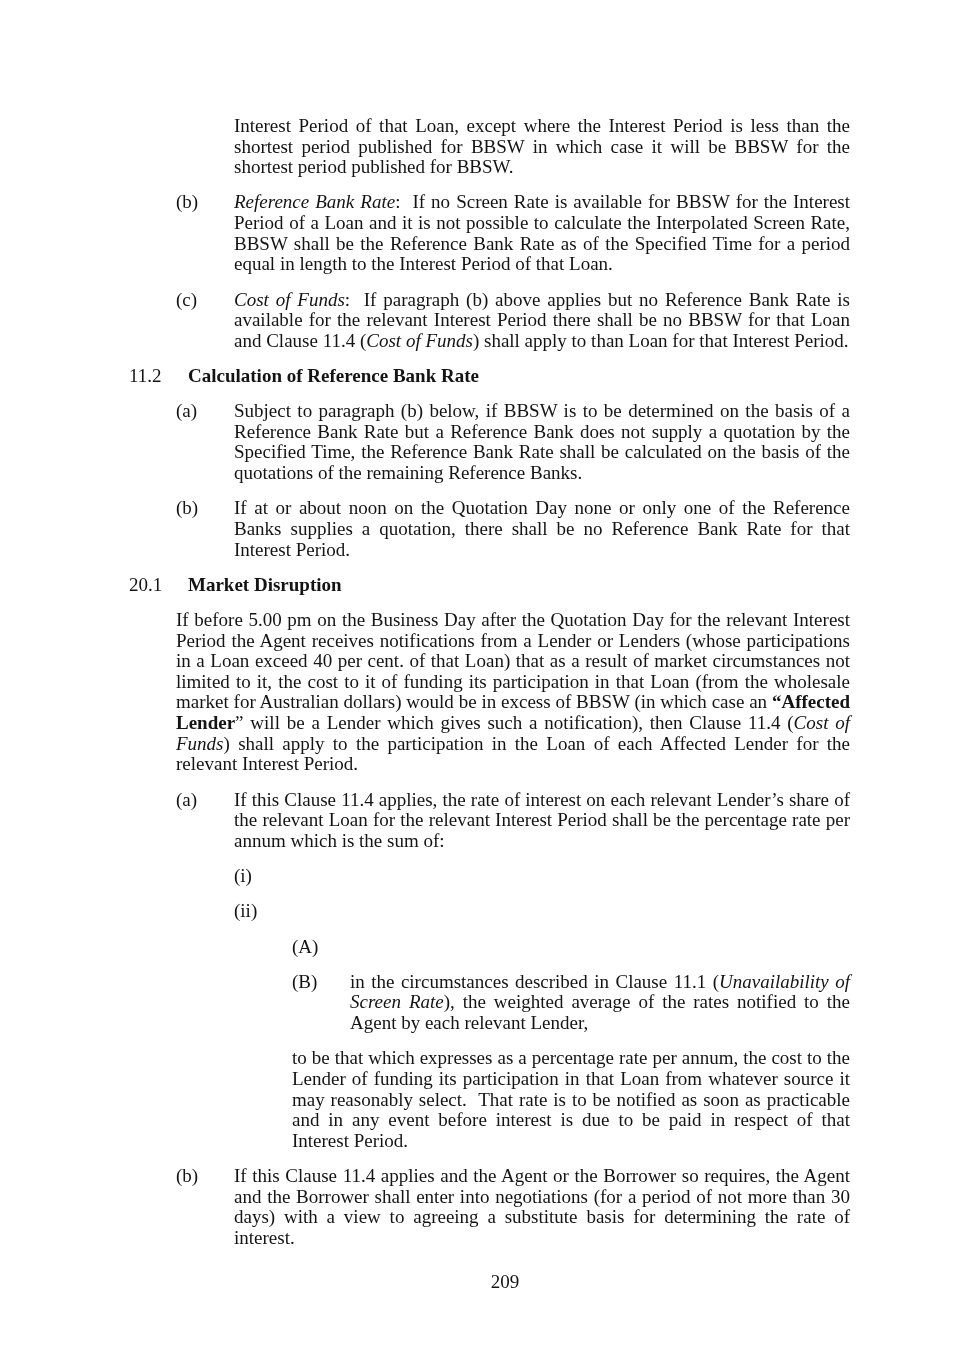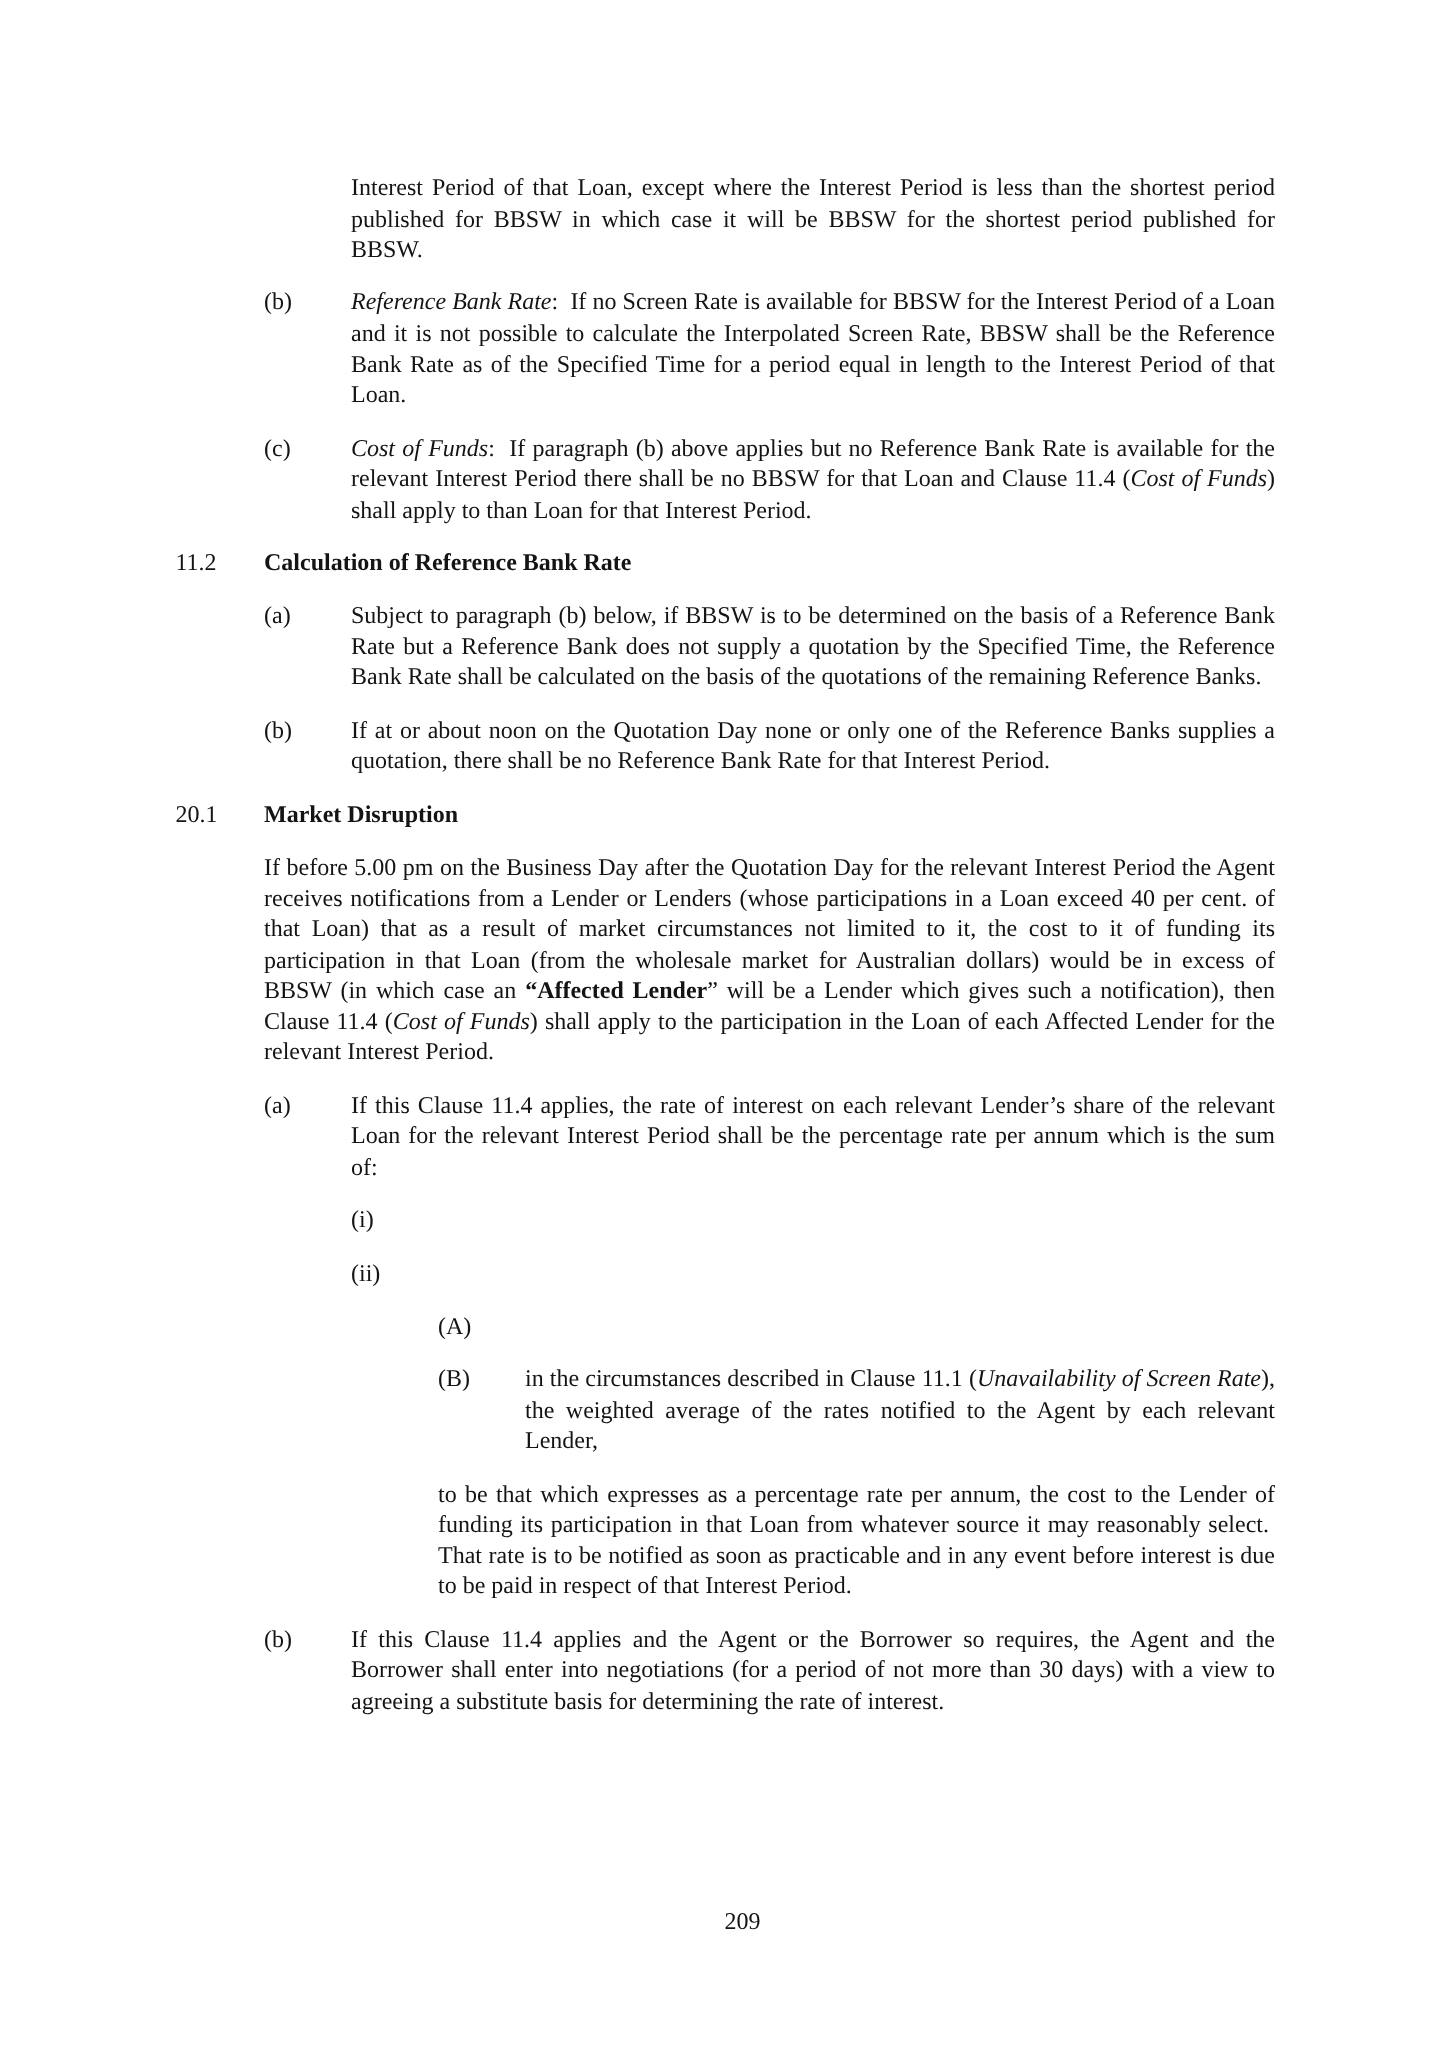--- a/index.html
+++ b/index.html
@@ -5,45 +5,45 @@
   * { margin: 0; padding: 0; box-sizing: border-box; }
   html, body { background: #ffffff; }
   .page {
     position: relative;
     width: 966px;
     height: 1365px;
     margin: 0 auto;
     background: #ffffff;
     color: #141414;
     font-family: "Liberation Serif", "DejaVu Serif", serif;
-    font-size: 16px;
+    font-size: 19px;
     line-height: 20.6px;
     padding-top: 116px;
     overflow: hidden;
   }
   .block { display: flex; align-items: flex-start; margin-bottom: 14.7px; }
   .ind-sec  { margin-left: 117px; }  
   .ind-a    { margin-left: 176px; }  
   .ind-atxt { margin-left: 234px; }  
   .ind-i    { margin-left: 234px; }  
   .ind-A    { margin-left: 292px; }  
-  .gut-59 { flex: 0 0 59px; width: 59px; }
+  .gut-59 { flex: 0 0 59px; width: 59px; margin-left: 12px; }
   .gut-58 { flex: 0 0 58px; width: 58px; }
   .w-674 { width: 674px; }
   .w-616 { width: 616px; }
   .w-558 { width: 558px; }
   .w-500 { width: 500px; }
   .just { text-align: justify; text-justify: inter-word; }
   .bold { font-weight: bold; }
   .ital { font-style: italic; }
   .heading { font-weight: bold; }
   .pagenum {
     position: absolute;
     top: 1272px;
-    left: 150px;
+    left: 160px;
     width: 690px;
     text-align: center;
   }
 </style>
 </head>
 <body>
 
 <div class="page">
 
   <div class="block ind-atxt">

